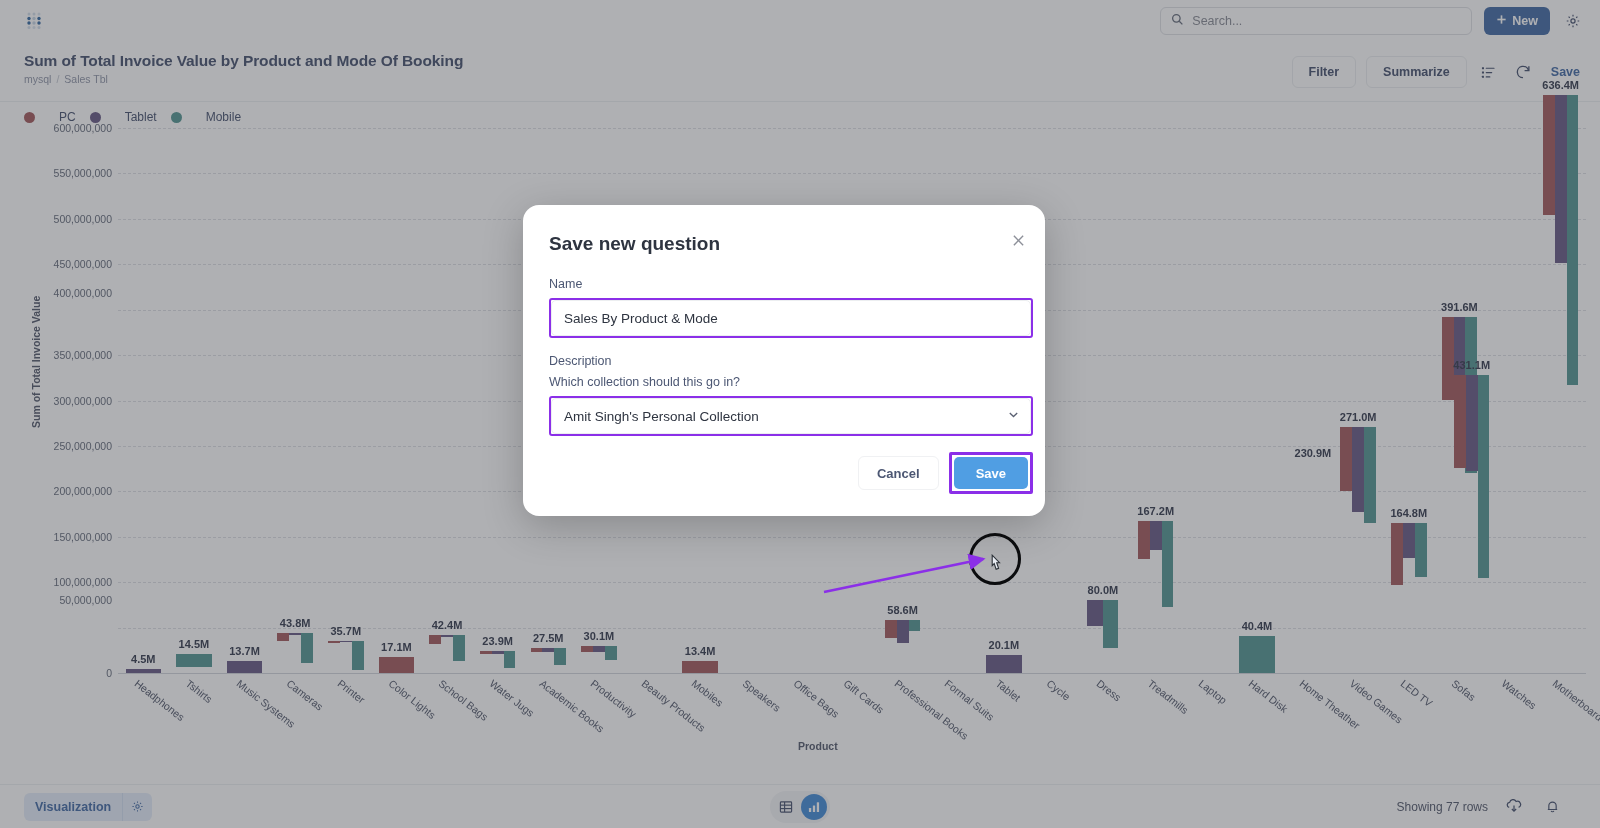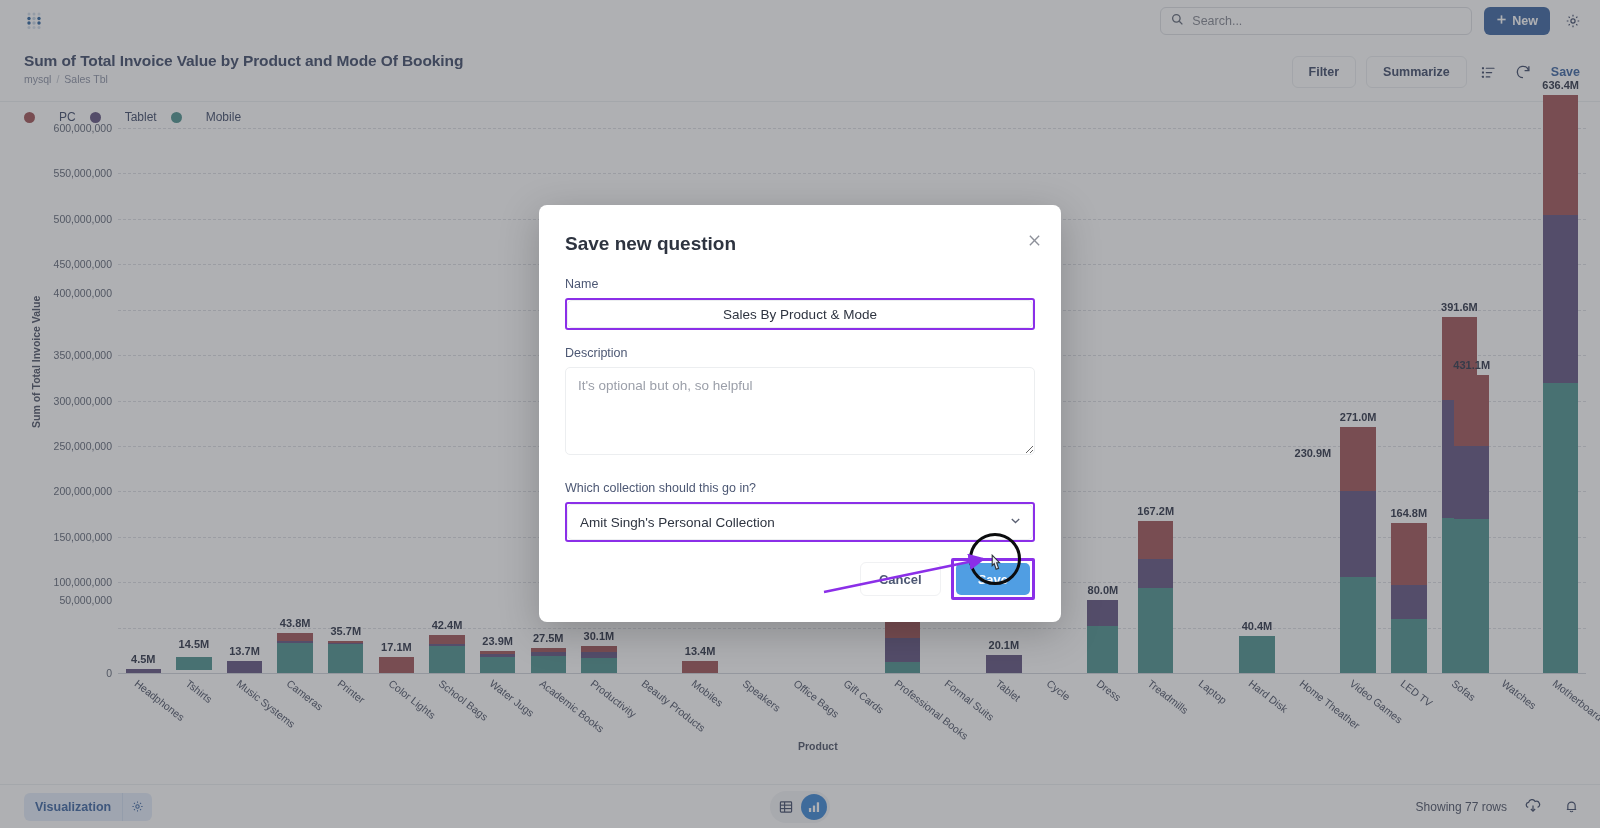--- a/index.html
+++ b/index.html
@@ -130,21 +130,21 @@
   }
   #plot {
     position: absolute; left: 118px; top: 0; right: 14px; height: 545px;
   }
   #baseline {
     position: absolute; left: 118px; right: 14px; top: 545px;
     border-top: 1px solid #d4d7dd;
   }
   .bar-group {
     position: absolute; bottom: 0;
-    display: flex; flex-direction: column; justify-content: center;
+    display: flex; flex-direction: row; justify-content: space-between;
     cursor: pointer;
     margin-top: 48px;
   }
   .seg { width: 100%; }
   .bar-label {
     position: absolute; bottom: 100%; left: 50%;
     transform: translateX(-50%);
     font-size: 11px; font-weight: 700; color: #3d4355;
     white-space: nowrap; margin-bottom: 4px;
   }
@@ -183,57 +183,56 @@
     background: #f4f5f7; border-radius: 16px; padding: 3px;
   }
   .tg {
     width: 26px; height: 26px; border-radius: 50%;
     display: flex; align-items: center; justify-content: center;
     cursor: pointer;
   }
   .tg.active { background: #4a90d9; }
   #footer-right {
     margin-left: auto; display: flex; align-items: center; gap: 14px;
-    padding-right: 17px;
+    padding-right: 36px;
   }
   #rowcount { font-size: 12px; color: #5a6072; }
 
   
   #modal {
     position: absolute; z-index: 100;
     left: 523px; top: 205px; width: 522px;
-    background: #fff; border-radius: 8px;
+    background: #fff; border-radius: 16px;
     box-shadow: 0 10px 40px rgba(0,0,0,0.22);
-    padding: 28px 26px 22px 26px;
-    margin-left: 16px;
+    padding: 28px 12px 22px 26px;
   }
   #modal-title {
     font-size: 19px; font-weight: 700; color: #2e3440;
     margin-bottom: 22px;
   }
   #modal-close {
     position: absolute; right: 18px; top: 26px;
     width: 18px; height: 18px; cursor: pointer;
     display: flex; align-items: center; justify-content: center;
   }
   .field-label {
     font-size: 12.5px; font-weight: 400; color: #4c5773;
     margin-bottom: 7px;
   }
   .hl-box {
     border: 2.5px solid #8b2fe8; border-radius: 3px;
     padding: 0; margin-bottom: 16px;
   }
   .txt-input {
-    width: 100%; height: 28px;
+    width: 100%; height: 36px;
     border: 1px solid #eceef0; border-radius: 5px;
     font-size: 13.5px; color: #2e3440; font-weight: 400;
     padding: 0 12px;
     font-family: "Liberation Sans", sans-serif;
-    outline: none; background: #fff; text-align: center;
+    outline: none; background: #fff;
   }
   .txt-area {
     width: 100%; height: 88px;
     border: 1px solid #eceef0; border-radius: 5px;
     font-size: 13.5px; color: #2e3440;
     padding: 10px 12px;
     font-family: "Liberation Sans", sans-serif;
     resize: vertical; outline: none;
     margin-bottom: 22px; background: #fff;
   }
@@ -631,21 +630,20 @@
         <line x1="12" y1="2" x2="2" y2="12"></line>
       </svg>
     </div>
 
     <div class="field-label">Name</div>
     <div class="hl-box">
       <input class="txt-input" type="text" value="Sales By Product &amp; Mode" style="">
     </div>
 
     <div class="field-label">Description</div>
-    <textarea class="txt-area" placeholder="It's optional but oh, so helpful" style=""></textarea>
 
     <div class="field-label">Which collection should this go in?</div>
     <div class="hl-box">
       <div class="sel-wrap">
         <span class="sel-val">Amit Singh's Personal Collection</span>
         <span class="sel-chev">
           <svg width="13" height="13" viewBox="0 0 14 14" fill="none" stroke="#5a6072" stroke-width="1.4">
             <polyline points="3,5.4 7,9.2 11,5.4"></polyline>
           </svg>
         </span>

